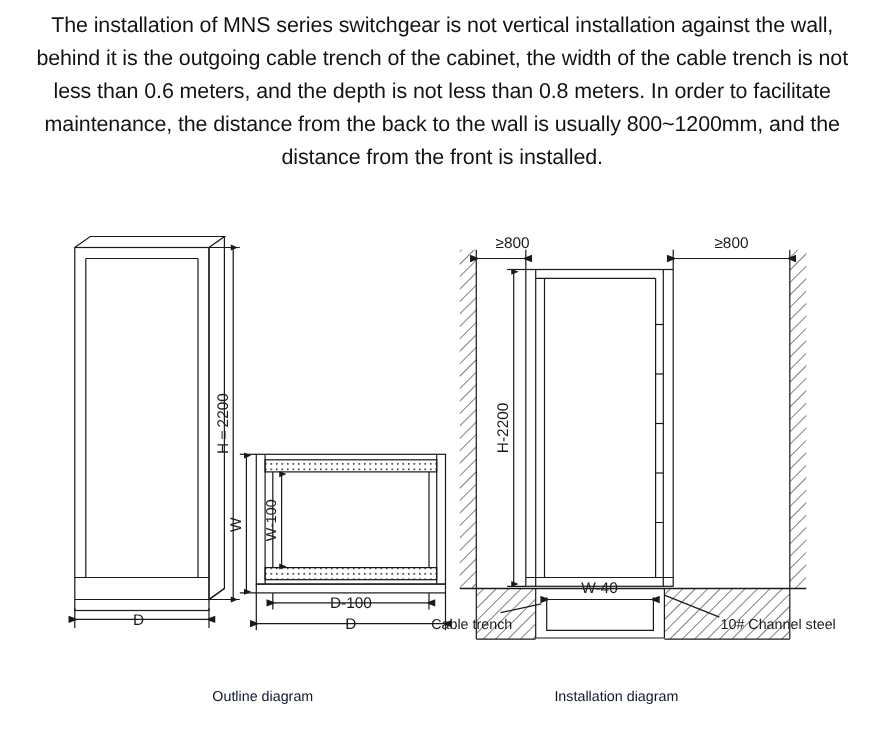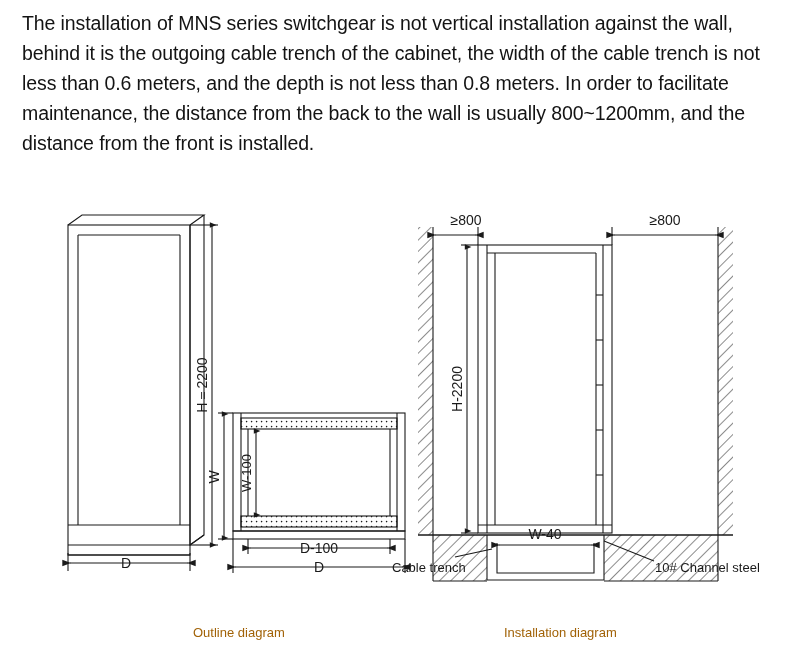--- a/index.html
+++ b/index.html
@@ -12,20 +12,21 @@
     height: 665px;
     font-family: "Liberation Sans", sans-serif;
     color: #1a1a1a;
     position: relative;
     overflow: hidden;
   }
   #page {
     position: relative;
     width: 712px;
     height: 665px;
+    text-align: center;
   }
   #intro-text {
     position: absolute;
     left: 22px;
     top: 8px;
     width: 760px;
     font-size: 19.5px;
     line-height: 30px;
     letter-spacing: -0.1px;
     color: #131313;
@@ -36,21 +37,21 @@
     top: 205px;
     width: 800px;
     height: 460px;
   }
   svg {
     display: block;
   }
   .cap {
     position: absolute;
     font-size: 13px;
-    color: #a16207;
+    color: #0f172a;
     white-space: nowrap;
   }
   #caption-outline {
     left: 193px;
     top: 420px;
   }
   #caption-install {
     left: 504px;
     top: 420px;
   }

